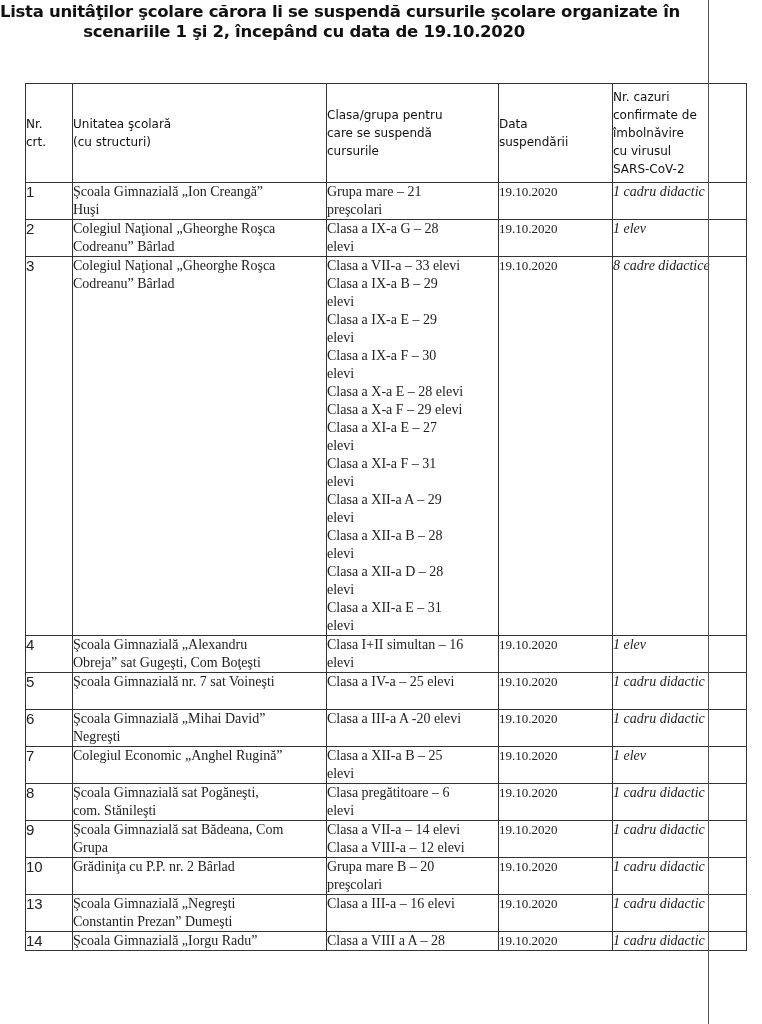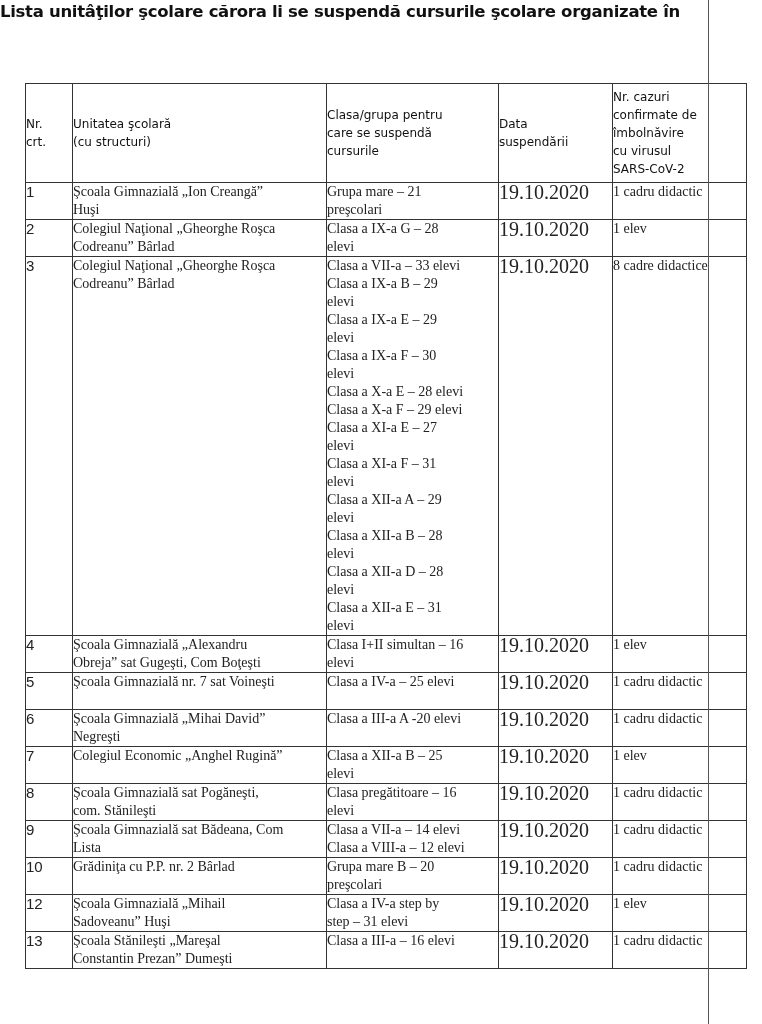--- a/index.html
+++ b/index.html
@@ -36,34 +36,35 @@
     height: 98px;
   }
   th .hdr { display: block; }
   td {
     font-family: "Liberation Serif", serif;
     font-size: 14px; line-height: 18px; color: #222;
   }
   td.nr { font-family: "Liberation Sans", sans-serif; font-size: 15px; padding-left: 7px; }
   td.unit { padding-left: 10px; }
   td.cls { padding-left: 6px; }
-  td.date { padding-left: 10px; font-size: 20px; }
-  td.cases { padding-left: 10px; }
+  td.date { padding-left: 10px; font-size: 13px; }
+  td.cases { padding-left: 10px; font-style: italic; }
   .cl { display: block; }
   col.c1 { width: 47px; }
   col.c2 { width: 254px; }
   col.c3 { width: 172px; }
   col.c4 { width: 114px; }
   col.c5 { width: 134px; }
 </style>
 </head>
 <body>
 
 <div class="title" style="top:2px;">
   <span class="line">Lista unitâţilor şcolare cărora li se suspendă cursurile şcolare organizate în</span>
+  <span class="line">scenariile 1 şi 2, începând cu data de 19.10.2020</span>
 </div>
 
 <table class="grid">
   <colgroup>
     <col class="c1">
       <col class="c2">
       <col class="c3">
       <col class="c4">
       <col class="c5">
   </colgroup>
@@ -204,31 +205,31 @@
         <td class="date">19.10.2020</td>
         <td class="cases">1 elev</td>
       </tr>
       <tr style="height: 36px;">
         <td class="nr">8</td>
         <td class="unit">
           <span class="cl">Şcoala Gimnazială sat Pogăneşti,</span>
           <span class="cl">com. Stănileşti</span>
         </td>
         <td class="cls">
-          <span class="cl">Clasa pregătitoare – 16</span>
+          <span class="cl">Clasa pregătitoare – 6</span>
           <span class="cl">elevi</span>
         </td>
         <td class="date">19.10.2020</td>
         <td class="cases">1 cadru didactic</td>
       </tr>
       <tr style="height: 36px;">
         <td class="nr">9</td>
         <td class="unit">
           <span class="cl">Şcoala Gimnazială sat Bădeana, Com</span>
-          <span class="cl">Lista</span>
+          <span class="cl">Grupa</span>
         </td>
         <td class="cls">
           <span class="cl">Clasa a VII-a – 14 elevi</span>
           <span class="cl">Clasa a VIII-a – 12 elevi</span>
         </td>
         <td class="date">19.10.2020</td>
         <td class="cases">1 cadru didactic</td>
       </tr>
       <tr style="height: 36px; margin-top: 16px;">
         <td class="nr">10</td>
@@ -236,40 +237,38 @@
           <span class="cl">Grădiniţa cu P.P. nr. 2 Bârlad</span>
         </td>
         <td class="cls">
           <span class="cl">Grupa mare B – 20</span>
           <span class="cl">preşcolari</span>
         </td>
         <td class="date">19.10.2020</td>
         <td class="cases">1 cadru didactic</td>
       </tr>
       <tr style="height: 36px;">
-        <td class="nr">12</td>
-        <td class="unit">
-          <span class="cl">Şcoala Gimnazială „Mihail</span>
-          <span class="cl">Sadoveanu” Huşi</span>
-        </td>
-        <td class="cls">
-          <span class="cl">Clasa a IV-a  step by</span>
-          <span class="cl">step – 31 elevi</span>
-        </td>
-        <td class="date">19.10.2020</td>
-        <td class="cases">1 elev</td>
-      </tr>
-      <tr style="height: 36px;">
         <td class="nr">13</td>
         <td class="unit">
-          <span class="cl">Şcoala Stănileşti „Mareşal</span>
+          <span class="cl">Şcoala Gimnazială „Negreşti</span>
           <span class="cl">Constantin Prezan” Dumeşti</span>
         </td>
         <td class="cls">
           <span class="cl">Clasa a III-a – 16 elevi</span>
+        </td>
+        <td class="date">19.10.2020</td>
+        <td class="cases">1 cadru didactic</td>
+      </tr>
+      <tr style="height: 18px;">
+        <td class="nr">14</td>
+        <td class="unit">
+          <span class="cl">Şcoala Gimnazială „Iorgu Radu”</span>
+        </td>
+        <td class="cls">
+          <span class="cl">Clasa a VIII a A – 28</span>
         </td>
         <td class="date">19.10.2020</td>
         <td class="cases">1 cadru didactic</td>
       </tr>
     </tbody>
 </table>
 
 <div class="scanline"></div>
 
 </body></html>

